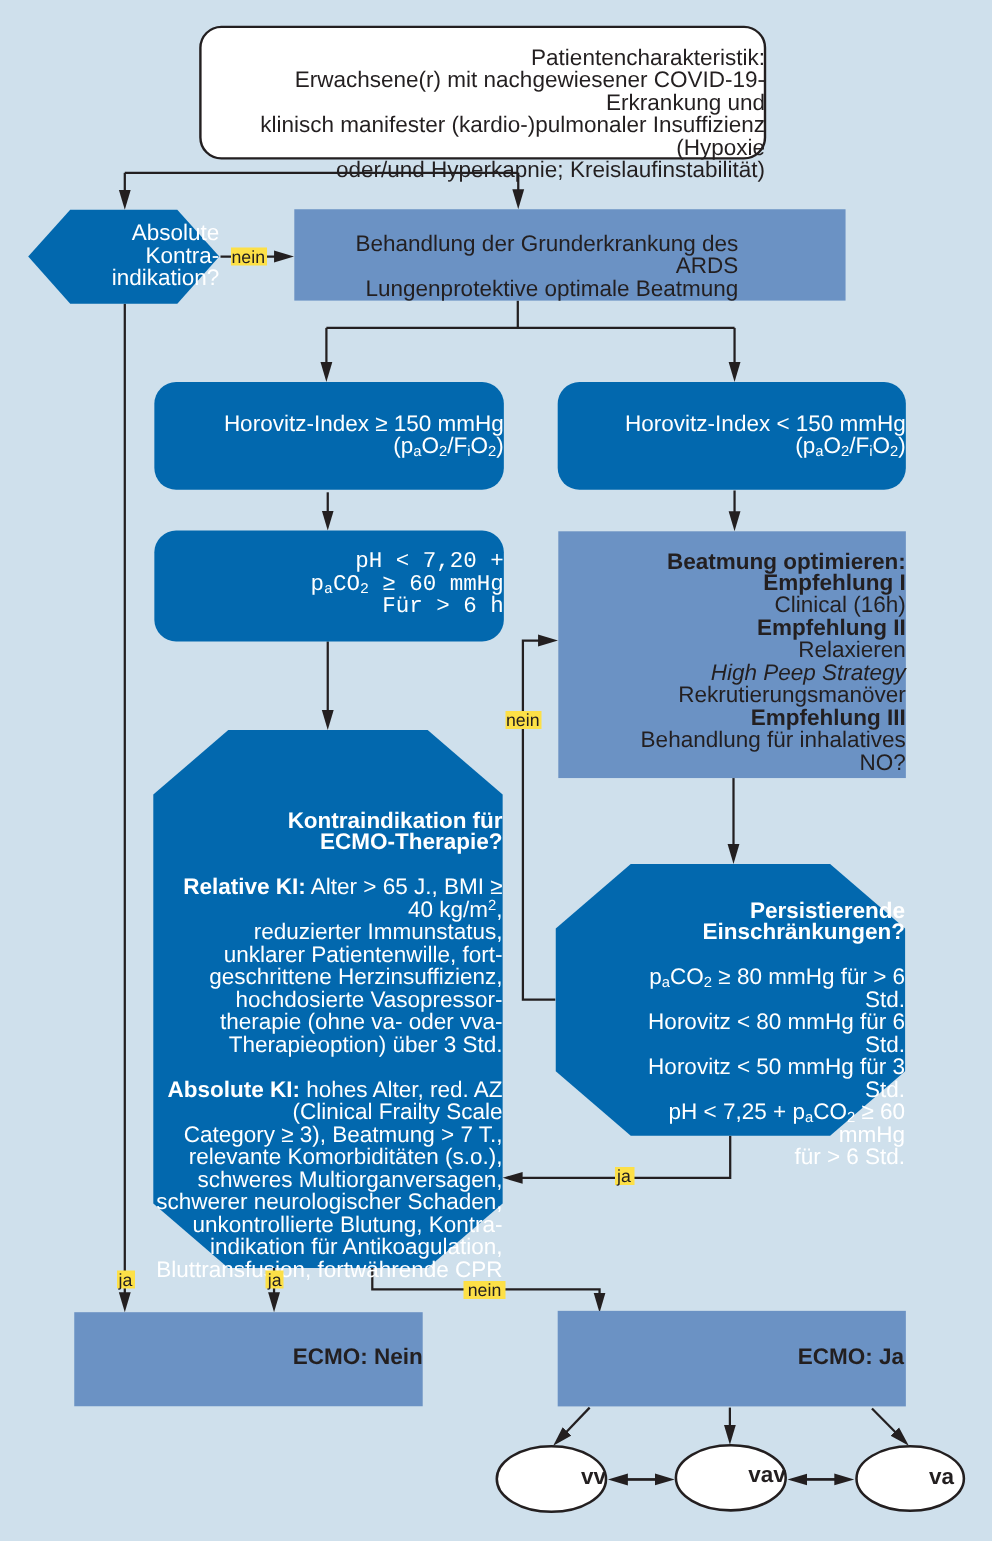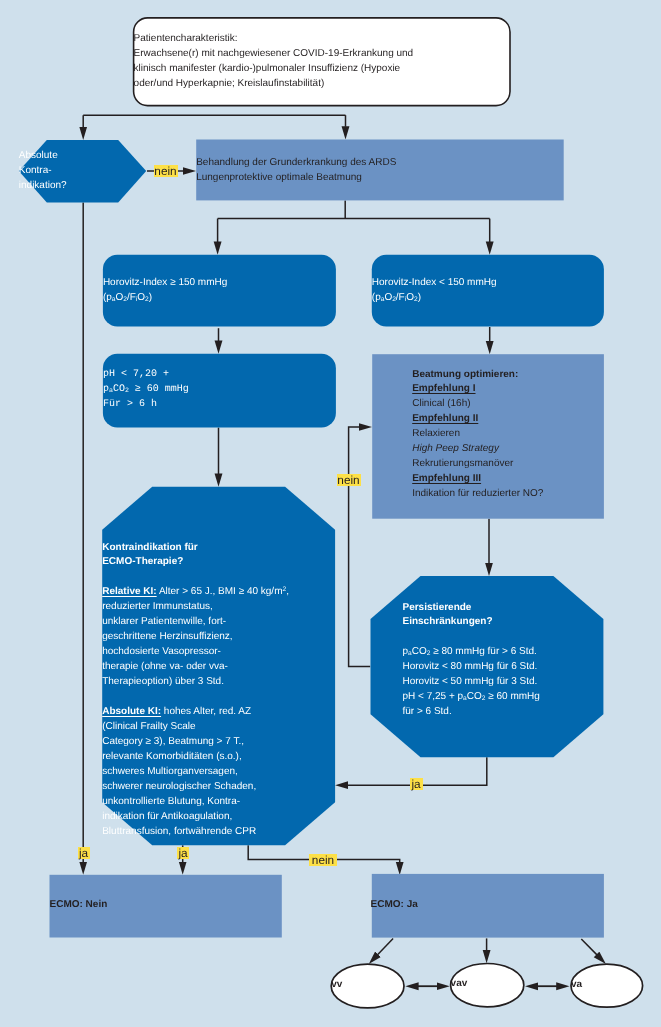--- a/index.html
+++ b/index.html
@@ -2,25 +2,25 @@
 <html><head>
 <meta charset="utf-8">
 <title>ECMO Entscheidungsalgorithmus</title>
 <style>
   html,body{margin:0;padding:0;}
   body{width:661px;height:1027px;background:#cfe0ec;
        font-family:"Liberation Sans",sans-serif;position:relative;overflow:hidden;
        -webkit-font-smoothing:antialiased;text-rendering:geometricPrecision;}
   #stage{position:absolute;left:0;top:0;width:661px;height:1027px;transform:translateZ(0);}
   svg.layer{position:absolute;left:0;top:0;width:661px;height:1027px;}
-  .txt{position:absolute;box-sizing:border-box;text-align:left;
-       line-height:14.95px;font-size:10px;color:#ffffff;}
+  .txt{position:absolute;box-sizing:border-box;text-align:right;
+       line-height:14.95px;font-size:15px;color:#ffffff;}
   .blk{color:#231f20;}
   .b{font-weight:bold;}
-  .u{text-decoration:underline;text-underline-offset:2.2px;text-decoration-thickness:1.1px;}
+  .u{text-underline-offset:2.2px;text-decoration-thickness:1.1px;}
   .i{font-style:italic;}
   .gap{height:14.95px;}
   sub{font-size:0.66em;line-height:0;vertical-align:-0.22em;}
   sup{font-size:0.66em;line-height:0;vertical-align:0.42em;}
   .edgelbl{position:absolute;font-size:11.8px;line-height:12px;color:#231f20;
            text-align:center;background:#fde047;}
 </style>
 </head>
 <body>
 
@@ -120,21 +120,21 @@
 
 <div class="txt blk" style="left:372.2px;top:367.5px;width:231.7px;padding-left:40px;">
   <div class="b">Beatmung optimieren:</div>
   <div class="b u">Empfehlung I</div>
   <div>Clinical (16h)</div>
   <div class="b u">Empfehlung II</div>
   <div>Relaxieren</div>
   <div class="i">High Peep Strategy</div>
   <div>Rekrutierungsmanöver</div>
   <div class="b u">Empfehlung III</div>
-  <div>Indikation für reduzierter NO?</div>
+  <div>Behandlung für inhalatives NO?</div>
 </div>
 
 <div class="txt" style="left:102.2px;top:508.5px;width:232.9px;margin-top:32px;">
   <div class="b">Kontraindikation für</div>
   <div class="b">ECMO-Therapie?</div>
   <div class="gap"></div>
   <div><span class="b u">Relative KI:</span><span> Alter &gt; 65 J., BMI ≥ 40 kg/m</span><sup>2</sup><span>,</span></div>
   <div>reduzierter Immunstatus,</div>
   <div>unklarer Patientenwille, fort-</div>
   <div>geschrittene Herzinsuffizienz,</div>

